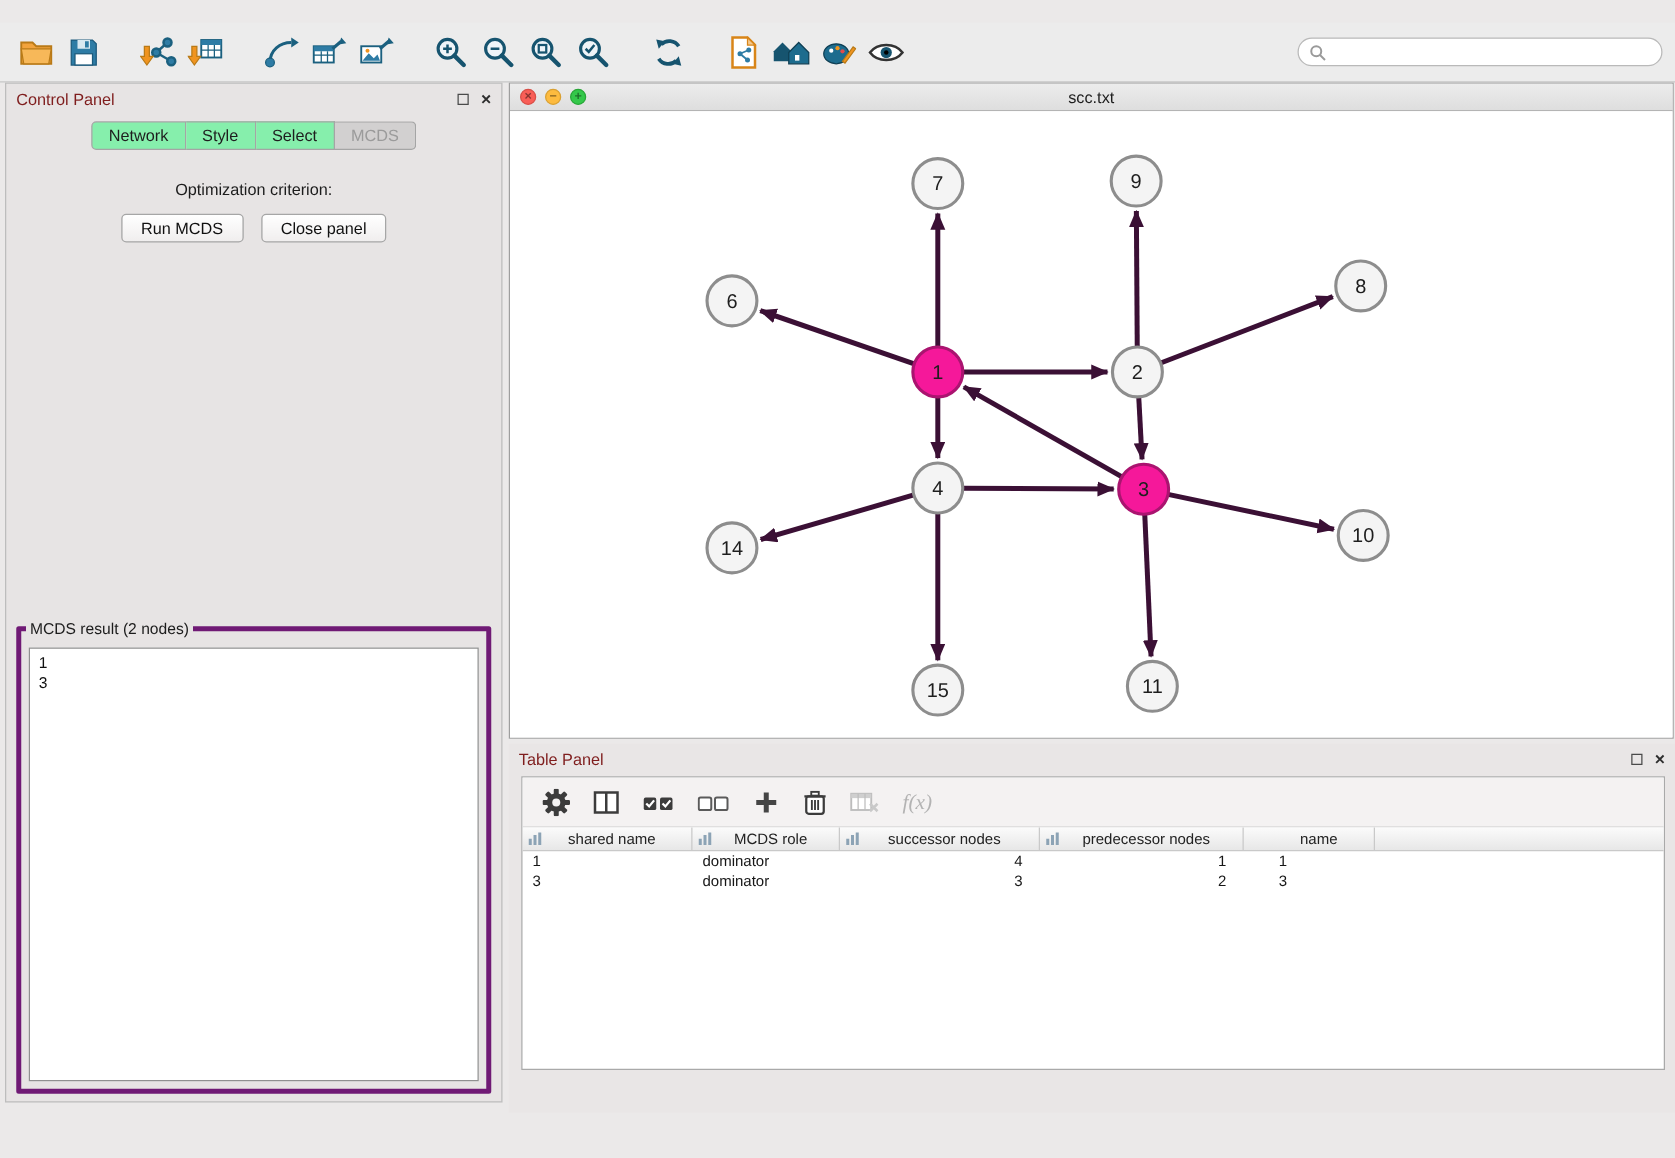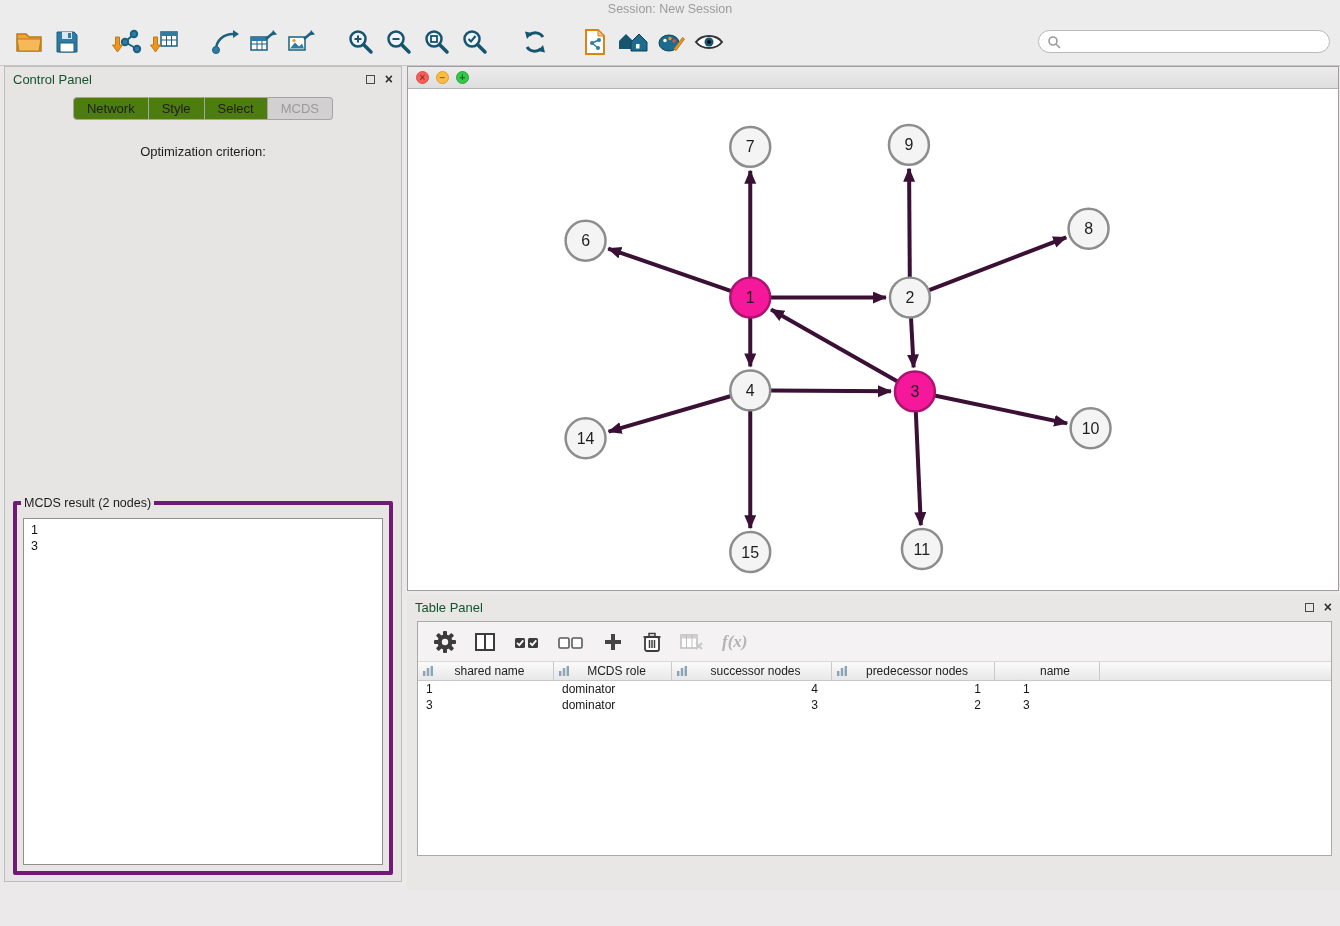--- a/index.html
+++ b/index.html
@@ -17,30 +17,30 @@
   .tbi { width:38px; height:40px; border:none; background:transparent; display:flex;
     align-items:center; justify-content:center; cursor:pointer; }
   .grp { margin-left:22px; }
   .tb-search { margin-left:auto; width:292px; height:23px; border:1px solid #b9b9b9; border-radius:12px;
     background:#fff; display:flex; align-items:center; padding:0 8px; gap:6px; }
   .tb-search input { border:none; outline:none; flex:1; font-size:13px; background:transparent;
     font-family:"Liberation Sans", sans-serif; }
 
   
   .panel-head { height:24px; display:flex; align-items:center; padding:0 8px; }
-  .panel-title { font-size:13px; color:#14532d; }
+  .panel-title { font-size:13px; color:#7f1d1d; }
   .panel-btns { margin-left:auto; display:flex; align-items:center; gap:10px; }
   .float-ico { width:9px; height:9px; border:1.6px solid #4a4a4a; display:inline-block; }
   .close-x { font-size:14px; font-weight:bold; color:#2e2e2e; line-height:10px; cursor:pointer; }
 
   
   .control-panel { position:absolute; left:4px; top:66px; width:398px; height:816px;
     background:#e7e4e4; border:1px solid #bdbdbd; }
   .seg { display:flex; justify-content:center; margin-top:6px; }
-  .seg .tab { background:#4d7c0f; border:1px solid #a5a5a5; border-left:none; padding:3px 13px;
+  .seg .tab { background:#86efac; border:1px solid #a5a5a5; border-left:none; padding:3px 13px;
     font-size:13px; color:#1e1e1e; cursor:pointer; }
   .seg .tab:first-child { border-left:1px solid #a5a5a5; border-radius:4px 0 0 4px; }
   .seg .tab:last-child { border-radius:0 4px 4px 0; }
   .seg .tab.active { background:#d2d0d0; color:#9b9b9b; }
   .opt-label { text-align:center; font-size:13px; color:#1c1c1c; margin-top:24px; }
   .combo { position:relative; width:312px; height:24px; margin:9px auto 0 auto; background:#fff;
     border:1px solid #adadad; border-radius:4px; font-size:13px; line-height:22px; padding-left:9px;
     color:#111; cursor:pointer; }
   .combo .stepper { position:absolute; right:5px; top:3px; width:13px; height:17px; display:flex;
     flex-direction:column; align-items:center; justify-content:center; gap:2px; }
@@ -70,21 +70,21 @@
   .net-canvas { position:absolute; top:22px; left:0; right:0; bottom:0; background:#fff; }
   .net-canvas svg { width:100%; height:100%; display:block; }
 
   
   .table-panel { position:absolute; left:407px; top:595px; width:933px; height:295px; background:#e9e6e6; }
   .tp-box { position:absolute; left:10px; right:8px; top:26px; bottom:34px; background:#fff;
     border:1px solid #a9a9a9; overflow:hidden; }
   .tp-toolbar { height:40px; background:#f4f2f2; border-bottom:1px solid #d9d9d9; display:flex;
     align-items:center; gap:18px; padding:0 16px; }
   .tp-toolbar .ti { background:none; border:none; display:flex; align-items:center; cursor:pointer; }
-  .fx { font-family:"Liberation Serif", serif; font-style:italic; font-size:17px; color:#b3b3b3;font-weight:bold; }
+  .fx { font-family:"Liberation Serif", serif; font-style:italic; font-size:17px; color:#b3b3b3; }
   .grid-head { display:flex; height:19px; background:linear-gradient(#fbfbfb,#e7e7e7);
     border-bottom:1px solid #c9c9c9; }
   .hc { display:flex; align-items:center; border-right:1px solid #c9c9c9; padding-left:4px; }
   .hc span { flex:1; text-align:center; font-size:12px; color:#222; padding-right:8px; }
   .c0 { width:136px; } .c1 { width:118px; } .c2 { width:160px; } .c3 { width:163px; } .c4 { width:85px;margin-left:20px; }
   .cfill { flex:1; border-right:none; }
   .trow { display:flex; height:16px; align-items:center; font-size:12px; color:#161616; cursor:default; }
   .cell { overflow:hidden; white-space:nowrap; }
   .cell.txt { padding-left:8px; text-align:left; }
   .cell.num { text-align:right; padding-right:14px; }
@@ -98,23 +98,20 @@
     cursor:pointer; font-family:"Liberation Sans", sans-serif; }
   .sb-list { left:8px; width:32px; }
   .sb-mem { right:8px; padding:0 11px; gap:7px; font-size:12.5px; color:#111; }
   .mem-dot { width:9px; height:9px; border-radius:50%; background:#2fbf3a; border:1px solid #1f9230; display:inline-block; }
 </style>
 </head>
 <body>
 
 <div class="app">
 
-  <div class="titlebar">
-    <span>Session: New Session</span>
-  </div>
 
   <div class="toolbar">
     <button class="tbi">
       <svg width="30" height="28" viewBox="0 0 30 28">
         <path d="M3 6 h9 l3 3 h12 v14 h-24 z" fill="#f2a33c" stroke="#b97a17" stroke-width="1.5"></path>
         <path d="M3 11 h24 l-2 12 h-20 z" fill="#f7b859" stroke="#b97a17" stroke-width="1"></path>
       </svg>
     </button>
     <button class="tbi">
       <svg width="26" height="26" viewBox="0 0 26 26">
@@ -272,32 +269,37 @@
       </span>
     </div>
     <div class="seg">
       <span class="tab">Network</span>
       <span class="tab">Style</span>
       <span class="tab">Select</span>
       <span class="tab active">MCDS</span>
     </div>
 
     <div class="opt-label">Optimization criterion:</div>
+    <div class="btn-row">
+      <button class="pbtn">Run MCDS</button>
+      <button class="pbtn">Close panel</button>
+    </div>
 
     <fieldset class="result-fs">
       <legend>MCDS result (2 nodes)</legend>
       <div class="result-box">
         <div>1</div>
         <div>3</div>
       </div>
     </fieldset>
   </div>
 
   <div class="net-win">
     <div class="net-titlebar">
+      <span class="net-title">scc.txt</span>
       <span class="tl red">×</span>
       <span class="tl yel">−</span>
       <span class="tl grn">+</span>
     </div>
     <div class="net-canvas">
       <svg id="graph-svg" viewBox="0 0 930 502">
           <defs>
             <marker id="arw" markerUnits="userSpaceOnUse" markerWidth="16" markerHeight="14" refX="13" refY="6" orient="auto">
               <path d="M0,0 L14,6 L0,12 Z" fill="#3b1035"></path>
             </marker>

